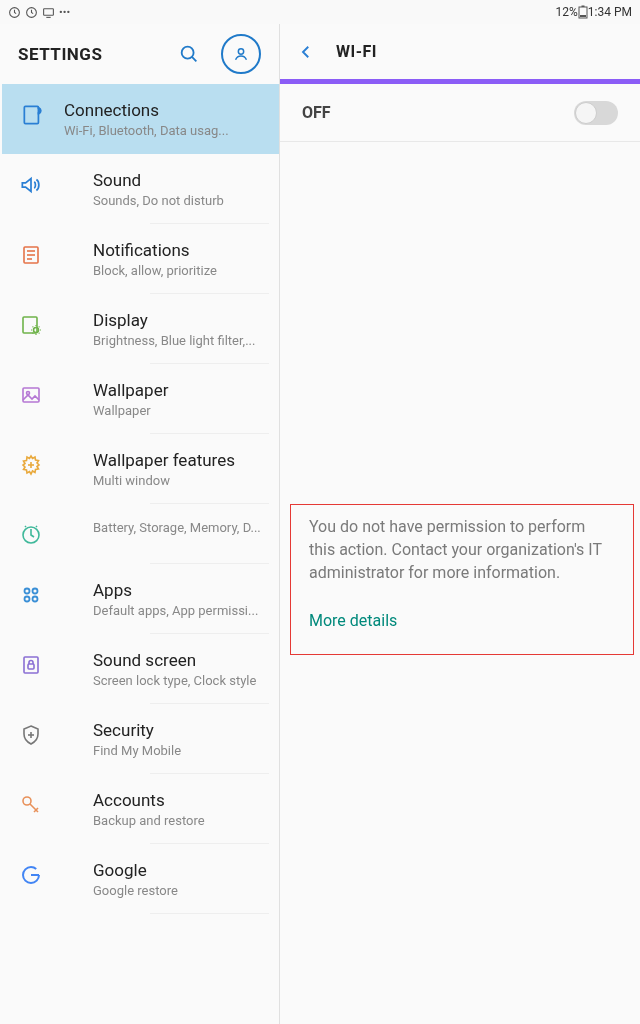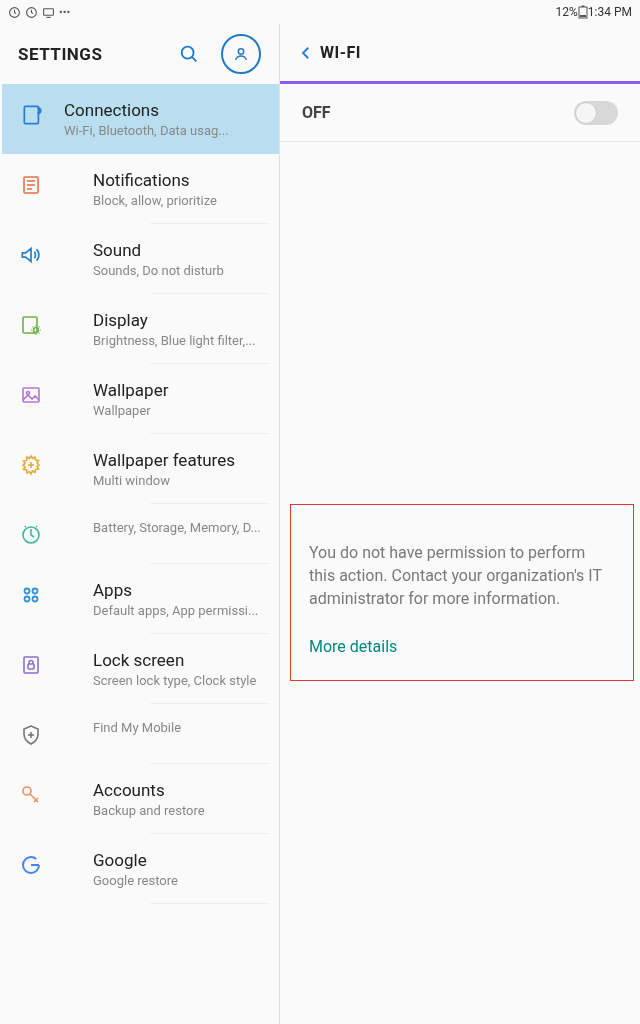--- a/index.html
+++ b/index.html
@@ -24,30 +24,30 @@
 .setting-text { flex: 1; min-width: 0; }
 .setting-title { font-size: 17px; color: #222; margin-bottom: 3px; }
 .setting-sub { font-size: 13px; color: #888; white-space: nowrap; overflow: hidden; text-overflow: ellipsis; }
 .settings-list .setting-item:not(.selected) { margin-left: 75px; padding-left: 0; }
 .settings-list .setting-item:not(.selected) .setting-icon { margin-left: -57px; margin-right: 31px; }
 
 .settings-list .setting-item { margin-left: 2px; padding-left: 18px; border-bottom: none; position: relative; }
 .settings-list .setting-item:not(.selected)::after { content: ""; position: absolute; left: 75px; right: 10px; bottom: 0; height: 1px; background: #eee; }
 
 .right-panel { flex: 1; display: flex; flex-direction: column; background: #fafafa; position: relative; }
-.right-header { height: 60px; display: flex; align-items: center; padding: 0 12px; gap: 0; border-bottom: 3px solid #8b5cf6; }
+.right-header { height: 60px; display: flex; align-items: center; padding: 0 12px; gap: 16px; border-bottom: 5px solid #8b5cf6; }
 .back-btn { width: 28px; height: 28px; display: flex; align-items: center; justify-content: center; color: #2a7fd4; }
 .right-title { font-size: 16px; font-weight: 700; letter-spacing: 0.5px; color: #222; }
 
 .toggle-row { height: 58px; display: flex; align-items: center; justify-content: space-between; padding: 0 22px; border-bottom: 1px solid #e8e8e8; font-weight: bold; }
 .toggle-label { font-size: 16px; color: #444; }
 .toggle { width: 44px; height: 24px; background: #d8d8d8; border-radius: 12px; position: relative; }
 .toggle::after { content: ""; position: absolute; width: 20px; height: 20px; background: #f5f5f5; border: 1px solid #ccc; border-radius: 50%; left: 1px; top: 1px; }
 
-.perm-box { position: absolute; left: 10px; right: 6px; top: 480px; border: 1.5px solid #e53935; padding: 36px 18px 24px 18px; }
+.perm-box { position: absolute; left: 10px; right: 6px; top: 480px; border: 1.5px solid #e53935; padding: 10px 18px 24px 18px; }
 .perm-msg { font-size: 16px; color: #7a7a7a; line-height: 1.45; margin-bottom: 26px; }
 .perm-link { font-size: 16px; color: #00897b; }
 
 svg { display: block; }
 </style>
 </head>
 <body>
 
 <div class="status-bar">
   <div class="status-left">
@@ -113,49 +113,49 @@
             </svg>
         </div>
         <div class="setting-text">
           <div class="setting-title">Connections</div>
           <div class="setting-sub">Wi-Fi, Bluetooth, Data usag...</div>
         </div>
       </div>
 
       <div class="setting-item">
         <div class="setting-icon">
+          <svg width="26" height="26" viewBox="0 0 24 24" fill="none" stroke="#2a7fd4" stroke-width="1.6">
+              <path d="M4 10v4h3l5 4V6l-5 4H4z"></path>
+              <path d="M15 9c1.5 1 1.5 5 0 6"></path>
+              <path d="M17 7c3 2 3 8 0 10"></path>
+            </svg>
+        </div>
+        <div class="setting-text">
+          <div class="setting-title">Sound</div>
+          <div class="setting-sub">Sounds, Do not disturb</div>
+        </div>
+      </div>
+
+      <div class="setting-item">
+        <div class="setting-icon">
           <svg width="24" height="24" viewBox="0 0 24 24" fill="none" stroke="#e57348" stroke-width="1.6">
               <rect x="5" y="4" width="14" height="16" rx="1"></rect>
               <line x1="8" y1="8" x2="16" y2="8"></line>
               <line x1="8" y1="12" x2="16" y2="12"></line>
               <line x1="8" y1="16" x2="13" y2="16"></line>
             </svg>
         </div>
         <div class="setting-text">
           <div class="setting-title">Notifications</div>
           <div class="setting-sub">Block, allow, prioritize</div>
         </div>
       </div>
 
       <div class="setting-item">
         <div class="setting-icon">
-          <svg width="26" height="26" viewBox="0 0 24 24" fill="none" stroke="#2a7fd4" stroke-width="1.6">
-              <path d="M4 10v4h3l5 4V6l-5 4H4z"></path>
-              <path d="M15 9c1.5 1 1.5 5 0 6"></path>
-              <path d="M17 7c3 2 3 8 0 10"></path>
-            </svg>
-        </div>
-        <div class="setting-text">
-          <div class="setting-title">Sound</div>
-          <div class="setting-sub">Sounds, Do not disturb</div>
-        </div>
-      </div>
-
-      <div class="setting-item">
-        <div class="setting-icon">
           <svg width="24" height="24" viewBox="0 0 24 24" fill="none" stroke="#6fb34a" stroke-width="1.6">
               <rect x="4" y="4" width="14" height="16" rx="1"></rect>
               <circle cx="17" cy="17" r="2.5"></circle>
               <path d="M17 13v-1M17 22v-1M21 17h1M12 17h1M19.8 14.2l.7-.7M13.5 20.5l.7-.7M19.8 19.8l.7.7M13.5 13.5l.7.7" stroke-width="1.2"></path>
             </svg>
         </div>
         <div class="setting-text">
           <div class="setting-title">Display</div>
           <div class="setting-sub">Brightness, Blue light filter,...</div>
         </div>
@@ -219,34 +219,35 @@
 
       <div class="setting-item">
         <div class="setting-icon">
           <svg width="24" height="24" viewBox="0 0 24 24" fill="none" stroke="#8a6fd4" stroke-width="1.6">
               <rect x="5" y="4" width="14" height="16" rx="1"></rect>
               <rect x="9" y="11" width="6" height="5" rx="1"></rect>
               <path d="M10 11V9.5a2 2 0 014 0V11"></path>
             </svg>
         </div>
         <div class="setting-text">
-          <div class="setting-title">Lock screen</div>
+          <div class="setting-title">Sound screen</div>
           <div class="setting-sub">Screen lock type, Clock style</div>
         </div>
       </div>
 
       <div class="setting-item">
         <div class="setting-icon">
           <svg width="24" height="24" viewBox="0 0 24 24" fill="none" stroke="#777" stroke-width="1.6">
               <path d="M12 3l7 3v5c0 5-3 8-7 10-4-2-7-5-7-10V6l7-3z"></path>
               <line x1="12" y1="9" x2="12" y2="15"></line>
               <line x1="9" y1="12" x2="15" y2="12"></line>
             </svg>
         </div>
         <div class="setting-text">
+          <div class="setting-title">Security</div>
           <div class="setting-sub">Find My Mobile</div>
         </div>
       </div>
 
       <div class="setting-item">
         <div class="setting-icon">
           <svg width="24" height="24" viewBox="0 0 24 24" fill="none" stroke="#e8915a" stroke-width="1.6">
               <circle cx="8" cy="8" r="4"></circle>
               <path d="M11 11l8 8M17 17l2-2M15 19l2-2"></path>
             </svg>

